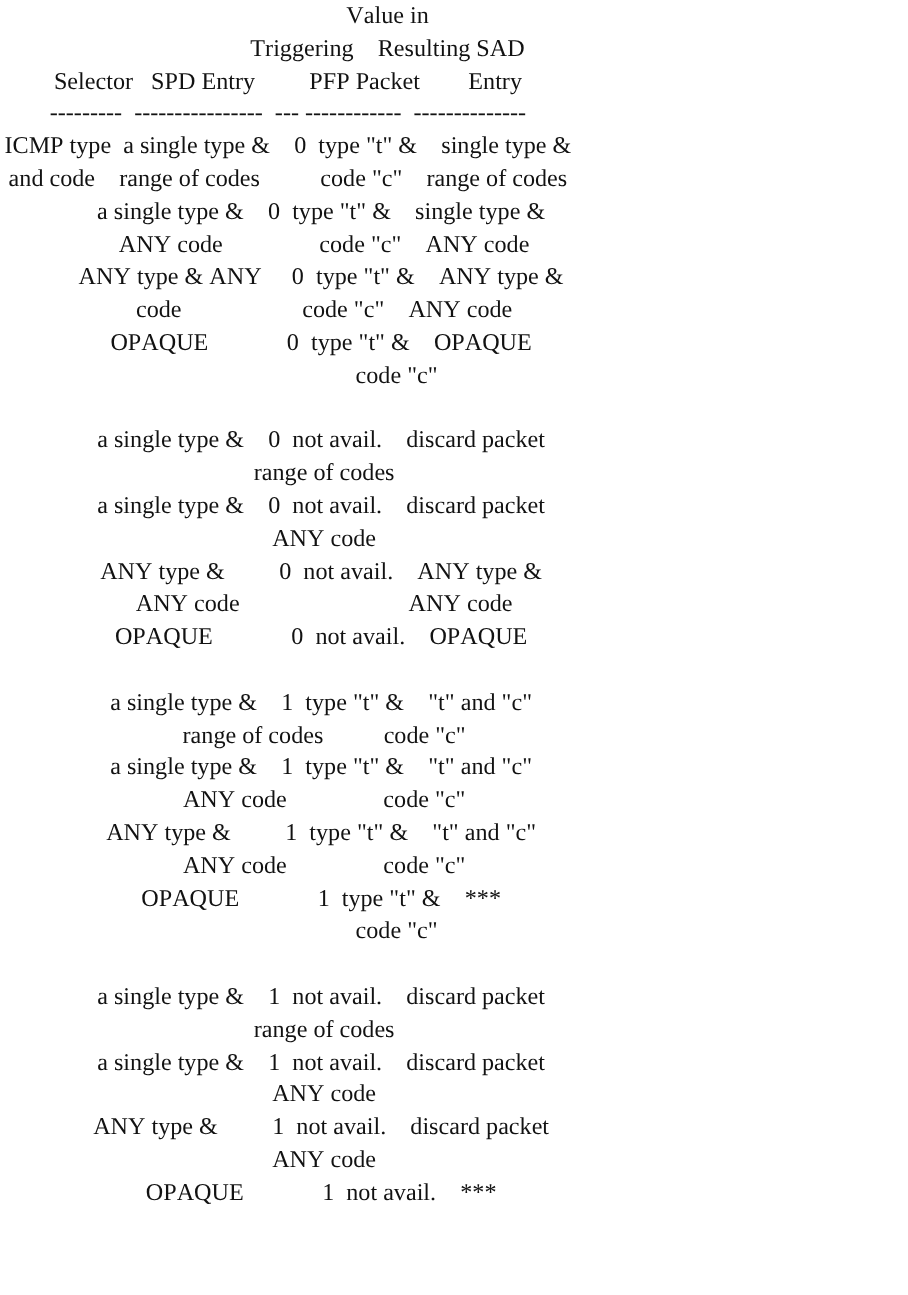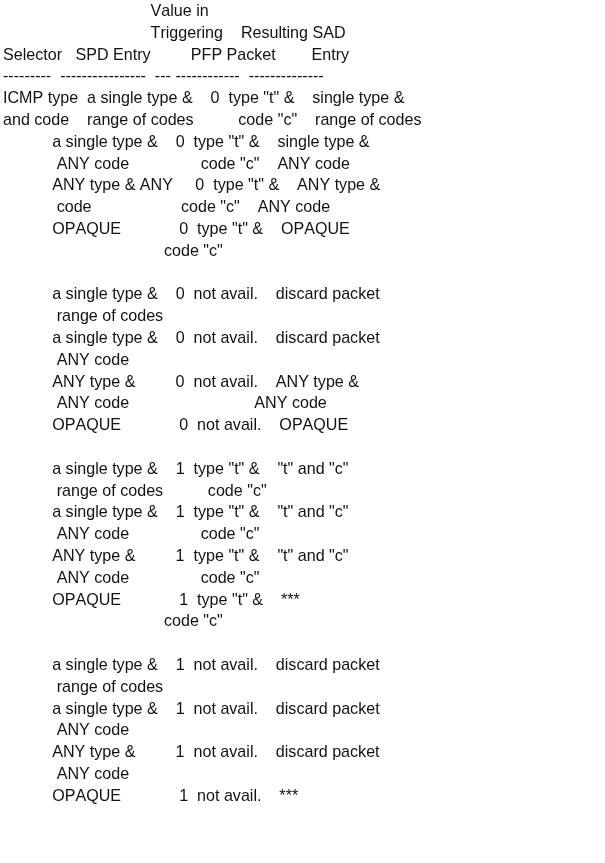--- a/index.html
+++ b/index.html
@@ -20,29 +20,30 @@
     width: 605px;
     height: 863px;
     background: #ffffff;
   }
   pre.textblock {
     position: absolute;
     left: 3px;
     top: 0px;
     margin: 0;
     padding: 0;
-    font-family: Liberation Sans, sans-serif;
+    font-family: Liberation Serif, serif;
     font-size: 16.1px;
     line-height: 21.8px;
     letter-spacing: 0px;
     white-space: pre;
     color: #121212;
     -webkit-font-smoothing: none;
     font-kerning: none;
     font-variant-ligatures: none;
+    text-align: center;
   }
   .line {
     display: block;
     height: 21.8px;
     white-space: pre;
   }
 </style>
 </head>
 <body>
 

